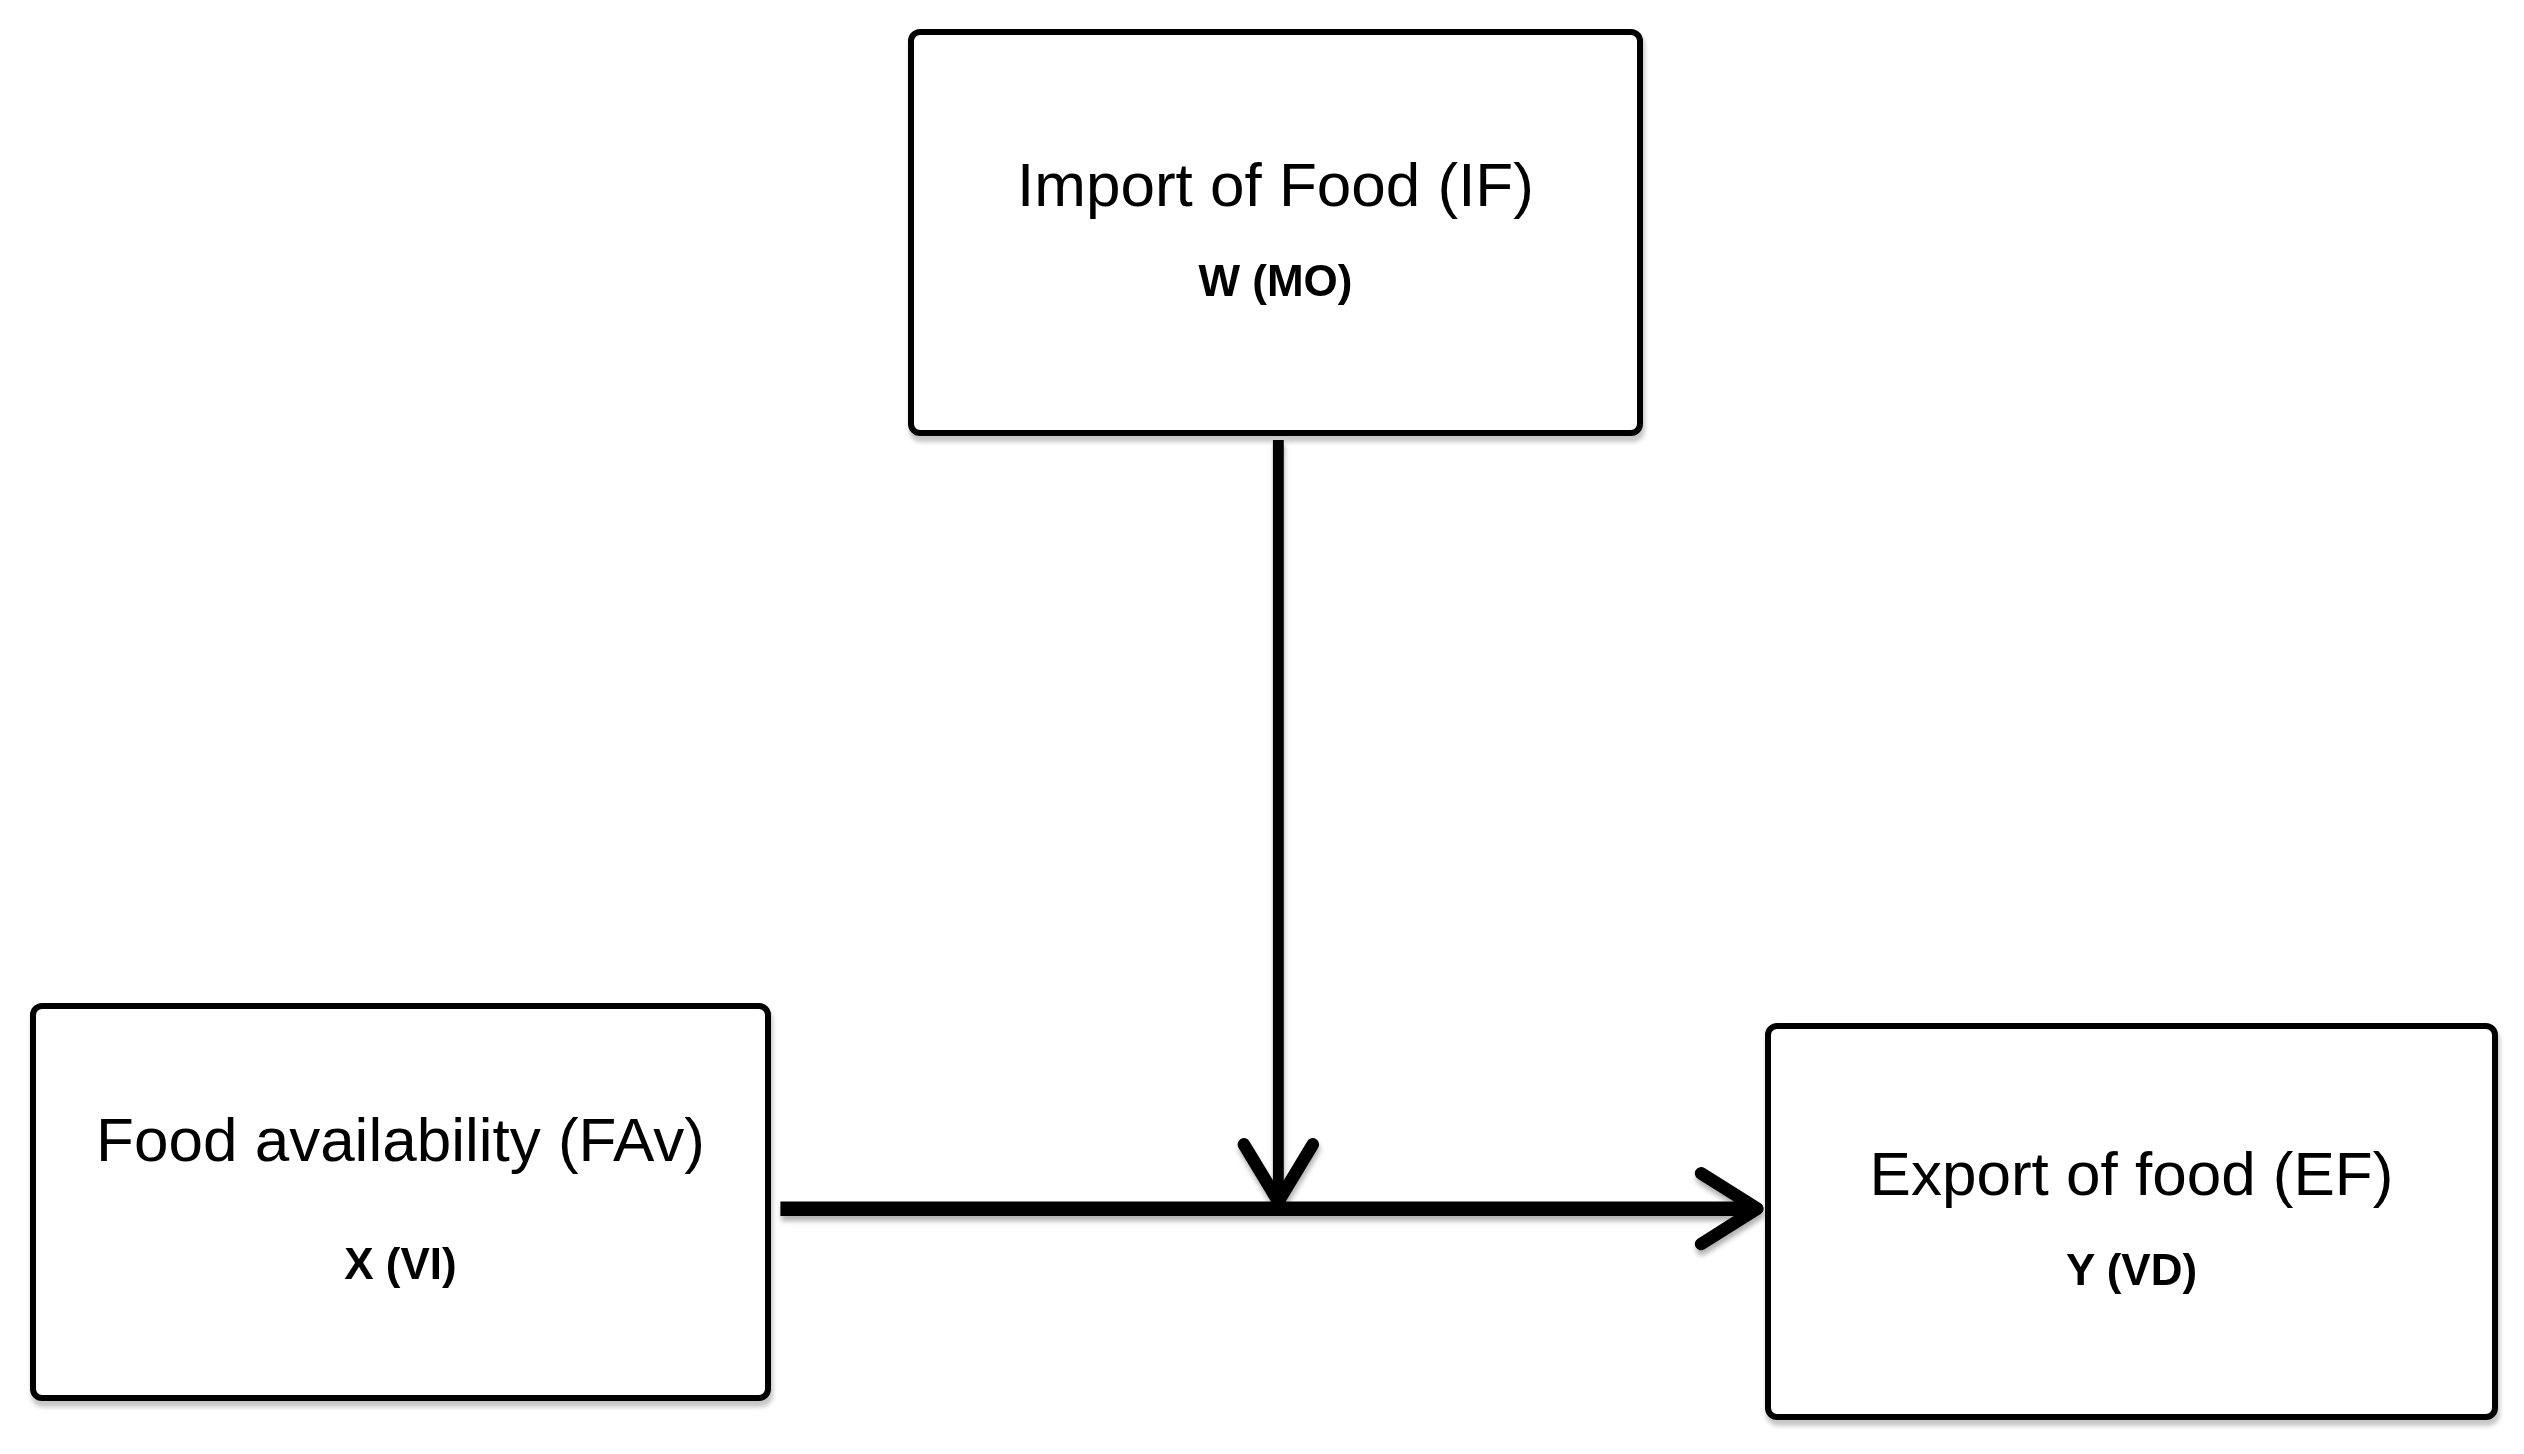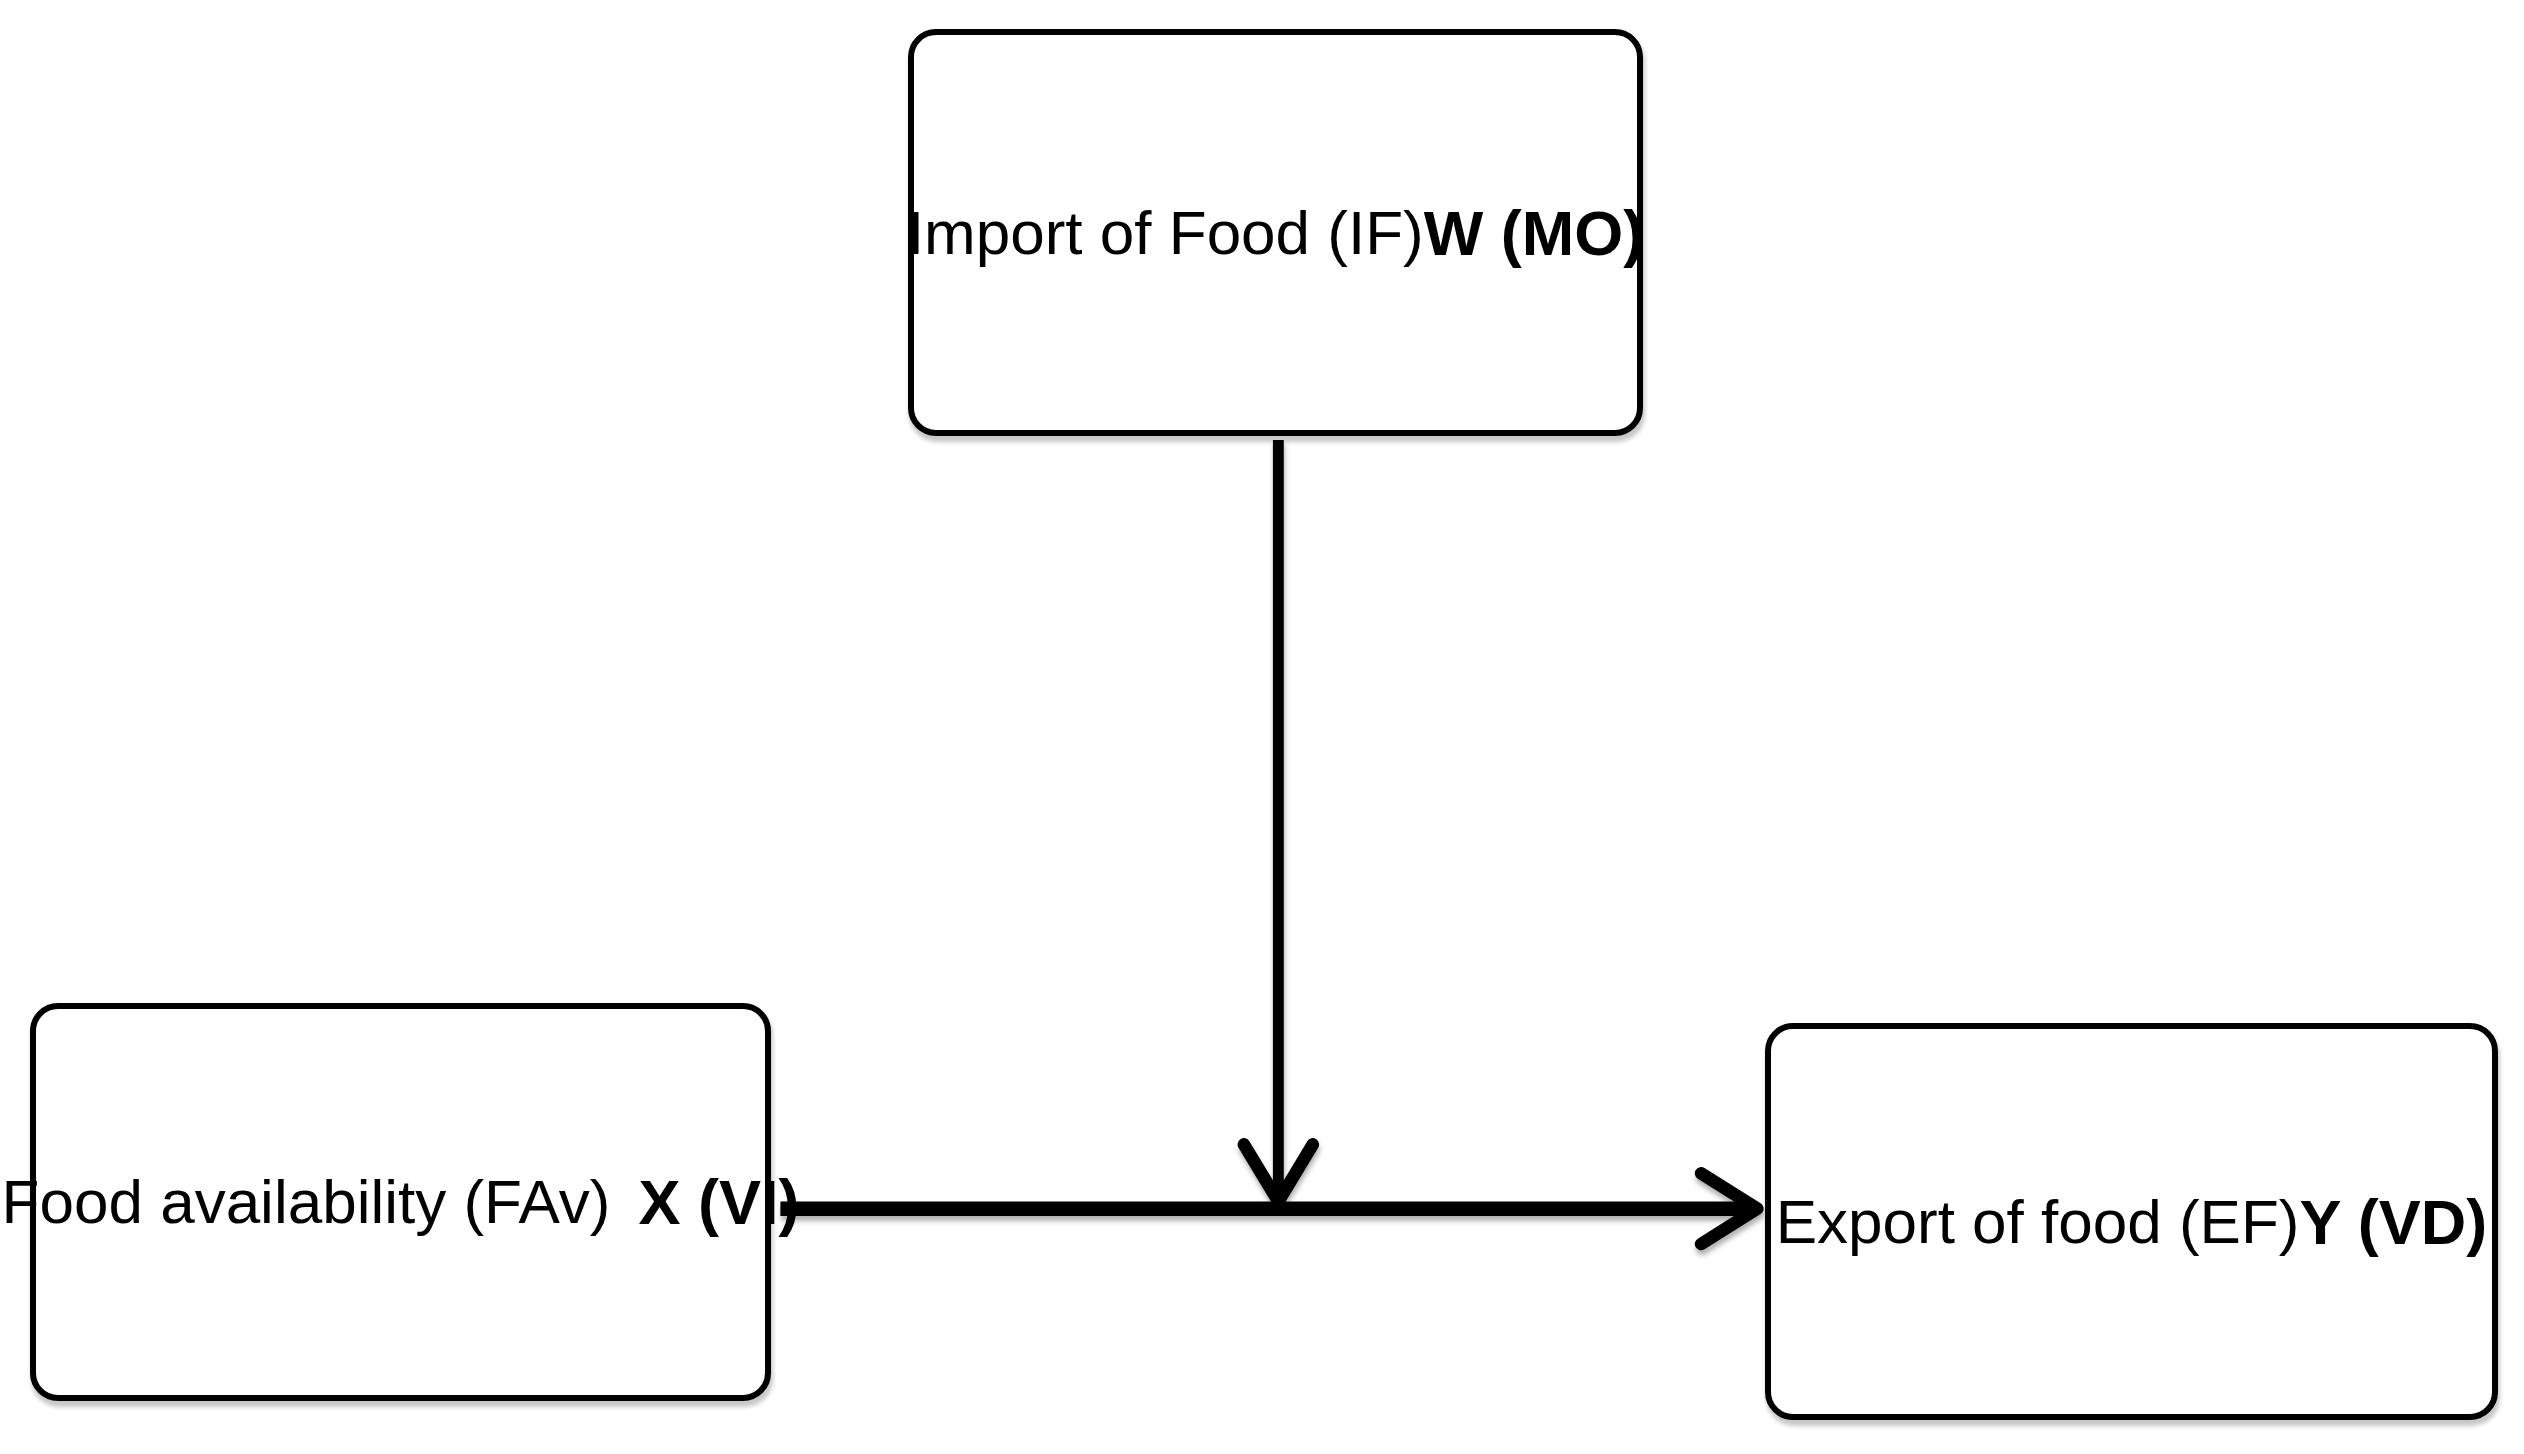--- a/index.html
+++ b/index.html
@@ -35,36 +35,36 @@
     stroke: currentColor;
     fill: none;
     stroke-width: 14;
     stroke-linecap: round;
     stroke-linejoin: round;
   }
   .node {
     position: absolute;
     box-sizing: border-box;
     border: 6.3px solid currentColor;
-    border-radius: 28px;
+    border-radius: 12px;
     background: #ffffff;
     display: flex;
-    flex-direction: row;
+    flex-direction: column;
     align-items: center;
     justify-content: center;
     text-align: center;
     box-shadow: 1.8px 5.4px 4.5px rgba(0,0,0,0.22);
   }
   .node .label {
     font-size: 62px;
     line-height: 96px;
     white-space: nowrap;
   }
   .node .variable {
-    font-size: 63px;
+    font-size: 44px;
     line-height: 96px;
     font-weight: bold;
     white-space: nowrap;
   }
   .node-top   { left: 908px; top: 29px;   width: 735px; height: 407px; }
   .node-left  { left: 30px;   top: 1003px; width: 741px; height: 398px; gap: 28px; }
   .node-right { left: 1765px; top: 1023px; width: 733px; height: 397px; align-items: center; }
 </style>
 </head>
 <body>

